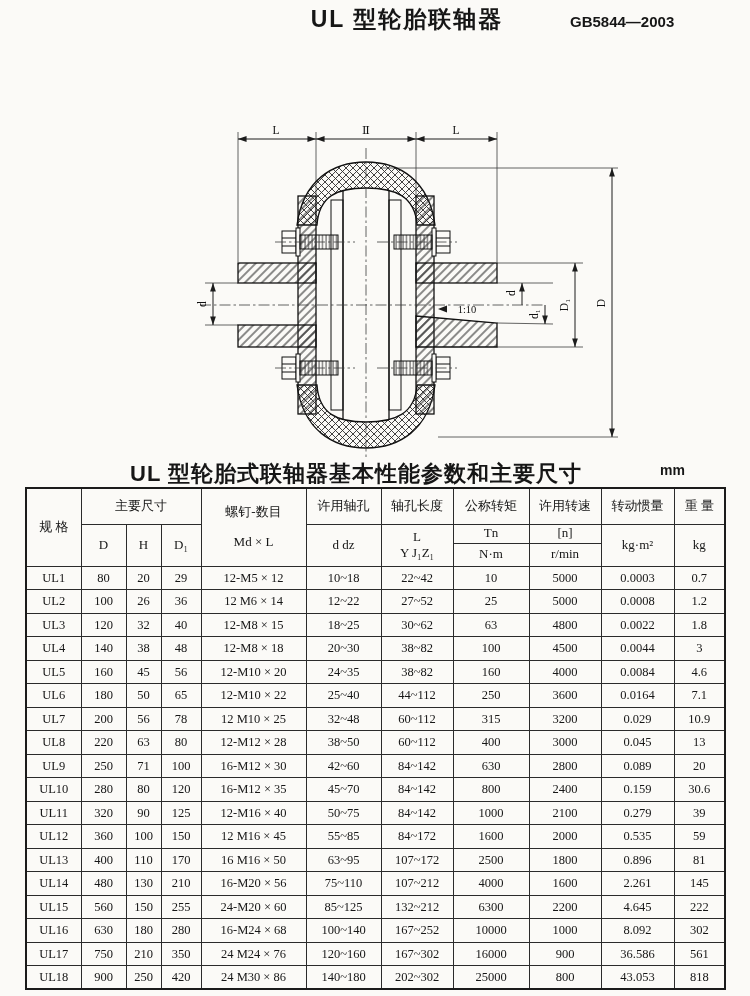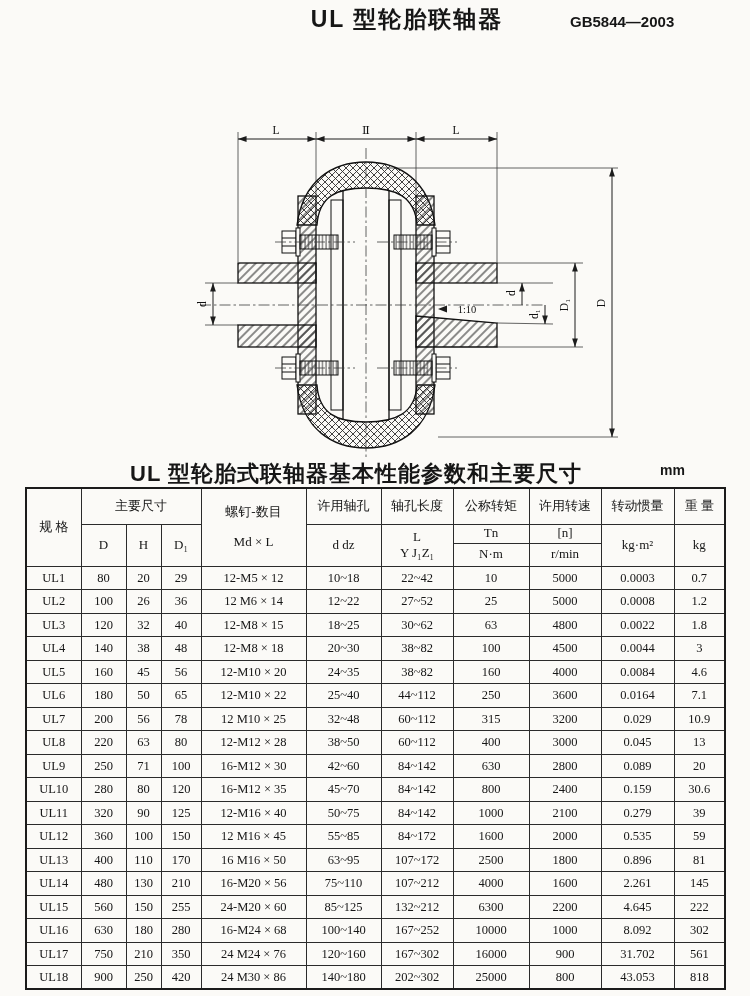--- a/index.html
+++ b/index.html
@@ -434,21 +434,21 @@
         <tr>
           <td>UL17</td>
           <td>750</td>
           <td>210</td>
           <td>350</td>
           <td>24 M24 × 76</td>
           <td>120~160</td>
           <td>167~302</td>
           <td>16000</td>
           <td>900</td>
-          <td>31.702</td>
+          <td>36.586</td>
           <td>561</td>
         </tr>
         <tr>
           <td>UL18</td>
           <td>900</td>
           <td>250</td>
           <td>420</td>
           <td>24 M30 × 86</td>
           <td>140~180</td>
           <td>202~302</td>

